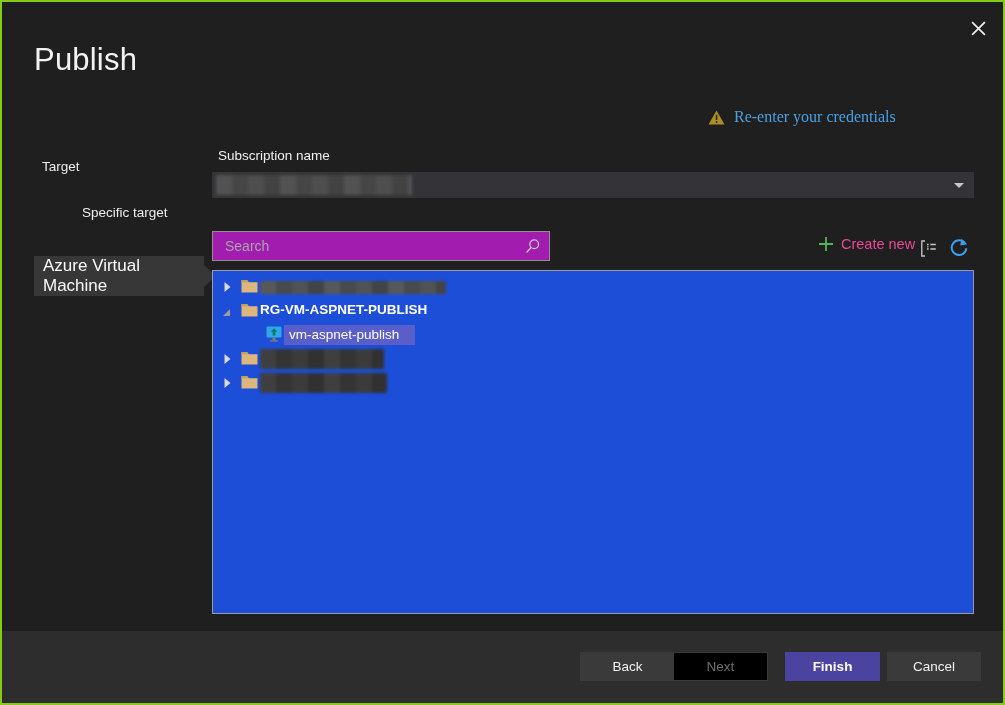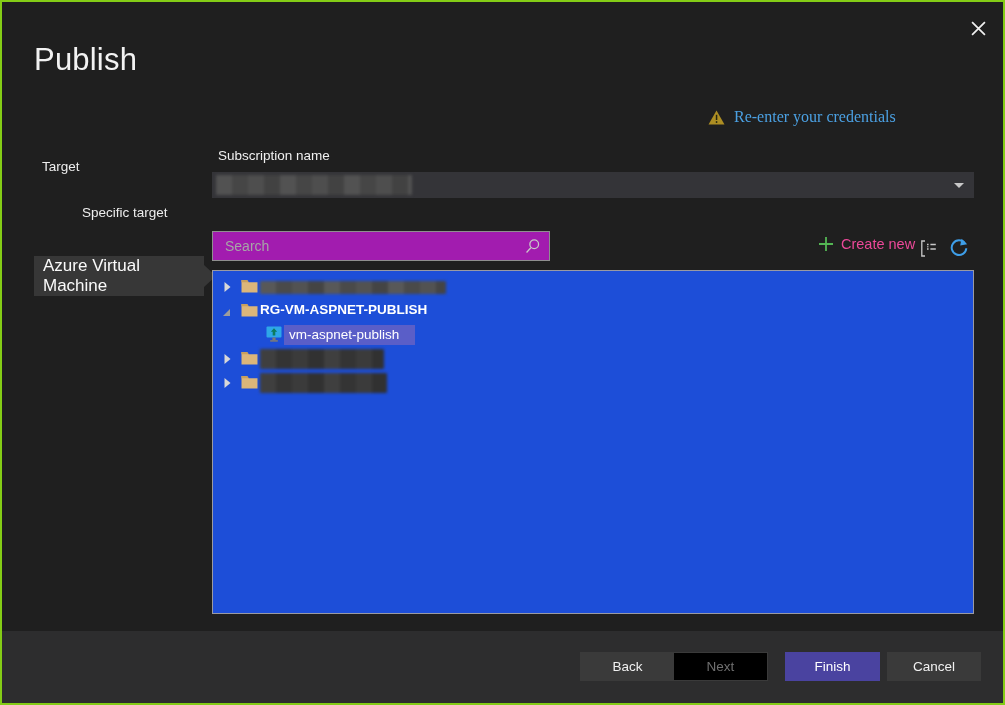--- a/index.html
+++ b/index.html
@@ -72,21 +72,21 @@
     background-image:repeating-linear-gradient(90deg,#3f3f3f 0 16px,#343434 16px 32px,#3b3b3b 32px 48px,#313131 48px 64px);}
   .r1{position:absolute;left:47px;top:6px;width:186px;height:13px;}
   .r4{position:absolute;left:47px;top:2px;width:124px;height:20px;}
   .r5{position:absolute;left:47px;top:2px;width:127px;height:20px;}
 
   
   .footer{left:0;top:629px;width:1001px;height:72px;background:#2D2D2E;}
   .btn{position:absolute;top:650px;height:29px;font-size:13.5px;display:flex;align-items:center;justify-content:center;cursor:pointer;border:none;}
   .btn-back{left:578px;width:95px;background:#3A3A3A;color:#F0F0F0;}
   .btn-next{left:671px;width:95px;background:#000000;color:#6F6F6F;border:1px solid #3A3A3A;cursor:default;}
-  .btn-finish{left:783px;width:95px;background:#4A43A0;color:#FFFFFF;}
+  .btn-finish{left:783px;width:95px;background:#4A43A0;color:#FFFFFF;font-weight:bold;}
   .btn-cancel{left:885px;width:94px;background:#3A3A3A;color:#F0F0F0;}
 </style>
 </head>
 <body>
 
 <div class="window">
 
   <div class="abs close-btn">
     <svg width="15" height="15" viewBox="0 0 14 14">
       <path d="M1 1 L13 13 M13 1 L1 13" stroke="#F0F0F0" stroke-width="1.6" fill="none"></path>

